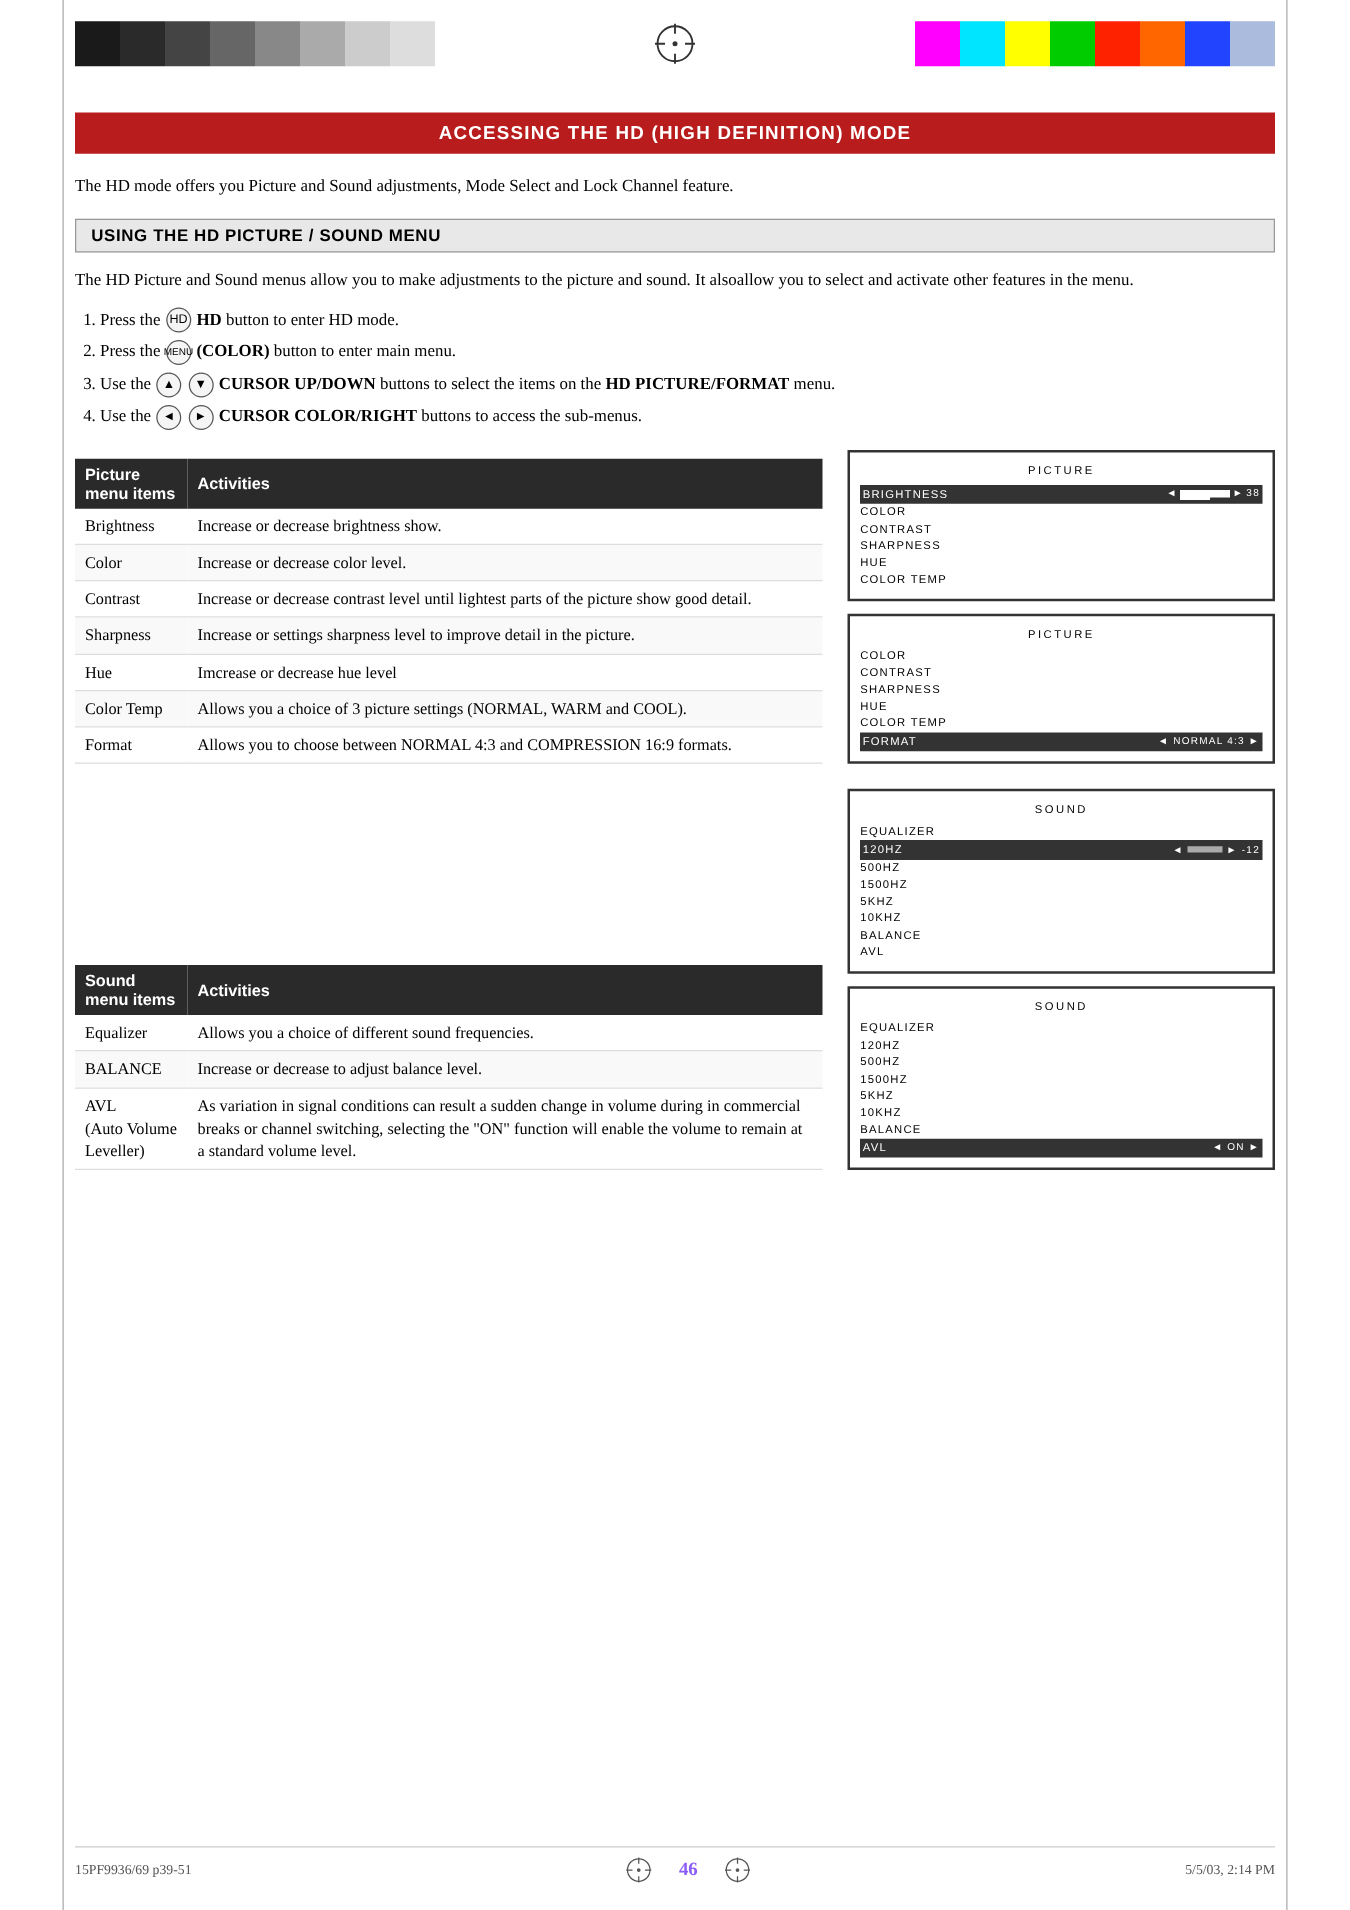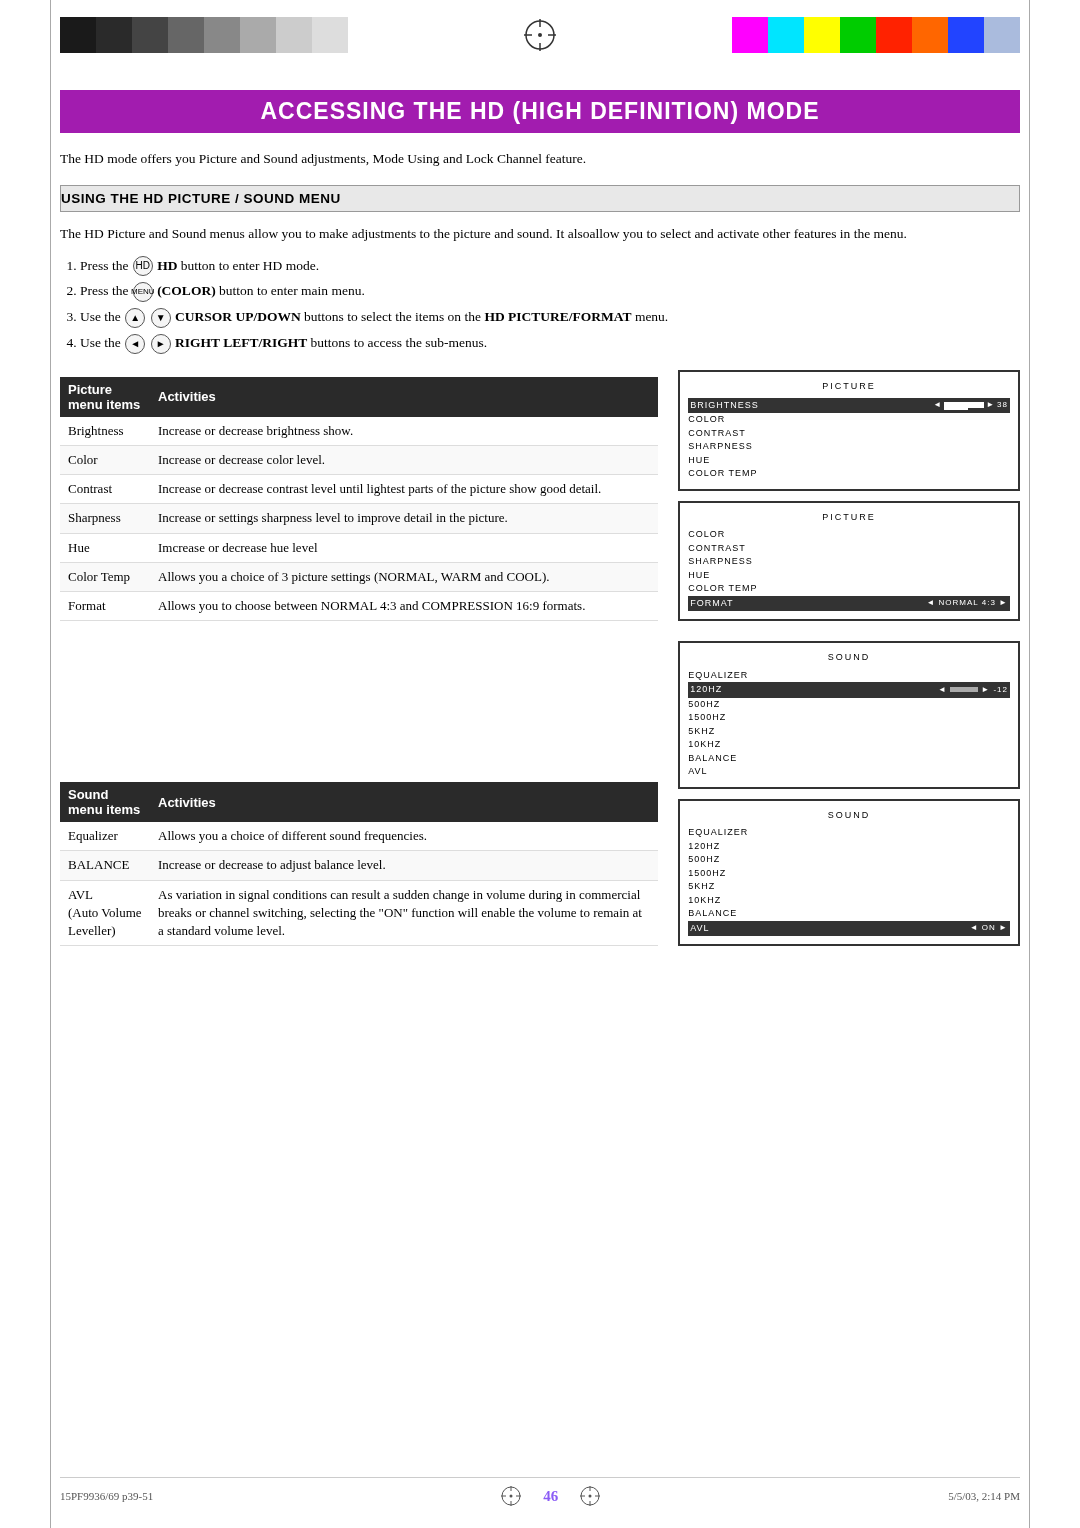--- a/index.html
+++ b/index.html
@@ -56,44 +56,44 @@
       height: 36px;
     }
 
     
     .page-content {
       padding: 10px 60px 40px 60px;
     }
 
     
     .main-title {
-      background: #a21caf;
+      background: #b91c1c;
       color: #ffffff;
       text-align: center;
       padding: 8px 20px;
-      font-size: 23px;
+      font-size: 15px;
       font-weight: bold;
       letter-spacing: 1px;
       margin-bottom: 16px;
       font-family: Arial, sans-serif;
       text-transform: uppercase;
     }
 
     
     .intro-text {
       font-size: 13.5px;
       line-height: 1.5;
       margin-bottom: 16px;
     }
 
     
     .sub-heading {
       background: #e8e8e8;
       border: 1px solid #999;
-      padding: 5px 0;
+      padding: 5px 12px;
       font-size: 13.5px;
       font-weight: bold;
       margin-bottom: 12px;
       font-family: Arial, sans-serif;
       text-transform: uppercase;
       font-variant: small-caps;
       letter-spacing: 0.5px;
     }
 
     .sub-text {
@@ -335,38 +335,38 @@
       <div class="cb" style="background:#2244ff;"></div>
       <div class="cb" style="background:#aabbdd;"></div>
     </div>
   </div>
 </div>
 
 <div class="page-content">
 
   <div class="main-title">Accessing the HD (High Definition) Mode</div>
 
-  <p class="intro-text">The HD mode offers you Picture and Sound adjustments,  Mode Using and Lock Channel feature.</p>
+  <p class="intro-text">The HD mode offers you Picture and Sound adjustments,  Mode Select and Lock Channel feature.</p>
 
   <div class="sub-heading">Using the HD Picture / Sound Menu</div>
 
   <p class="sub-text">The HD Picture and Sound menus allow you to make adjustments to the picture and sound. It alsoallow you to select and activate other features in the menu.</p>
 
   <ol class="numbered-list">
     <li>
       Press the <span class="btn-icon">HD</span> <strong>HD</strong> button to enter HD mode.
     </li>
     <li>
       Press the <span class="btn-icon" style="font-size:8px;">MENU</span> <strong>(COLOR)</strong> button to enter main menu.
     </li>
     <li>
       Use the <span class="btn-icon">▲</span> <span class="btn-icon">▼</span> <strong>CURSOR UP/DOWN</strong>  buttons to select the items on the <strong>HD PICTURE/FORMAT</strong> menu.
     </li>
     <li>
-      Use the <span class="btn-icon">◄</span> <span class="btn-icon">►</span> <strong>RIGHT LEFT/RIGHT</strong>  buttons to access the sub-menus.
+      Use the <span class="btn-icon">◄</span> <span class="btn-icon">►</span> <strong>CURSOR COLOR/RIGHT</strong>  buttons to access the sub-menus.
     </li>
   </ol>
 
   <div class="tables-section">
     <div class="table-side">
       <table class="menu-table">
         <thead>
           <tr>
             <th>Picture<br>menu items</th>
             <th>Activities</th>

